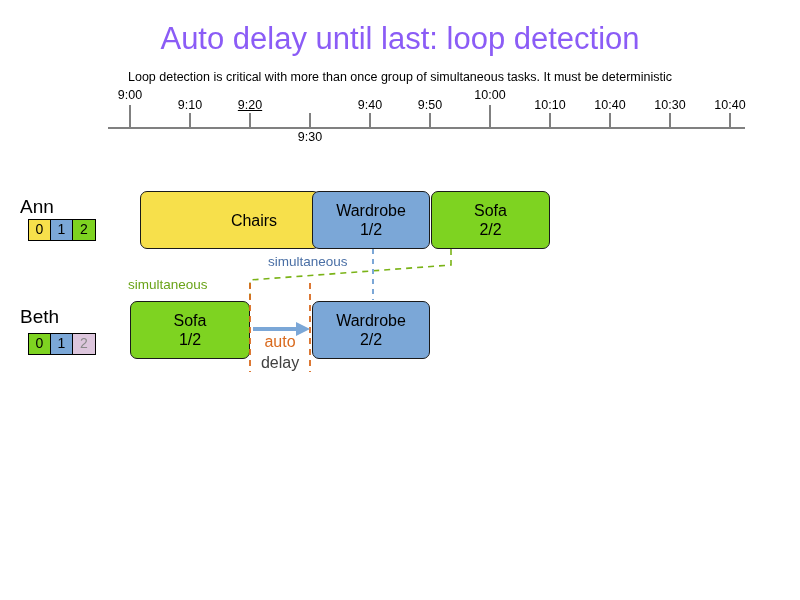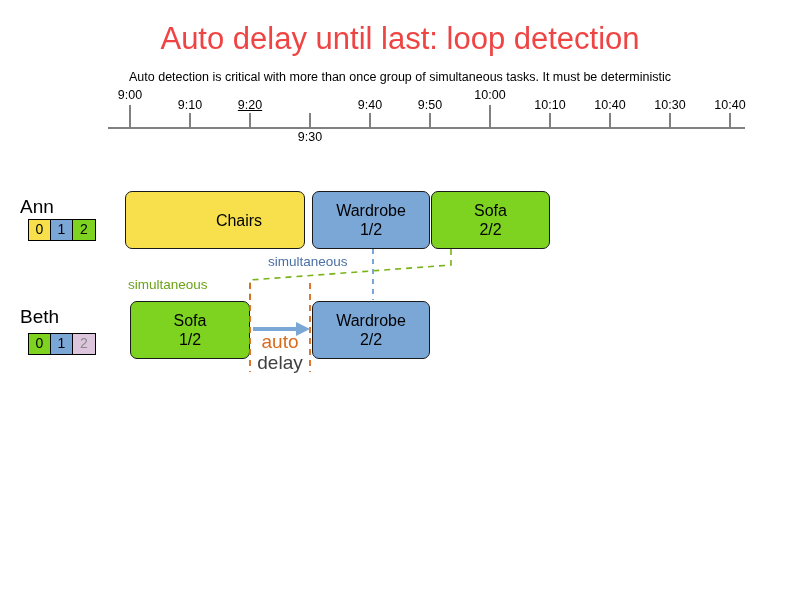--- a/index.html
+++ b/index.html
@@ -26,21 +26,21 @@
   
   .title {
     position: absolute;
     left: 0;
     top: 20px;
     width: 800px;
     text-align: center;
     font-size: 31px;
     line-height: 38px;
     font-weight: normal;
-    color: #ef4444;
+    color: #8b5cf6;
     white-space: nowrap;
   }
   .subtitle {
     position: absolute;
     left: 0;
     top: 69px;
     width: 800px;
     text-align: center;
     font-size: 12.5px;
     line-height: 16px;
@@ -141,33 +141,33 @@
     position: absolute;
     left: 0;
     top: 0;
     width: 800px;
     height: 600px;
     overflow: visible;
     pointer-events: none;
   }
   .delay-label {
     position: absolute;
-    font-size: 19px;
+    font-size: 16px;
     line-height: 17px;
     text-align: center;
     white-space: nowrap;
   }
 </style>
 </head>
 <body>
 
 <div id="stage">
 
   <div class="title">Auto delay until last: loop detection</div>
-  <div class="subtitle">Auto detection is critical with more than once group of simultaneous tasks. It must be deterministic</div>
+  <div class="subtitle">Loop detection is critical with more than once group of simultaneous tasks. It must be deterministic</div>
 
   <div id="axis-wrap">
     <div class="axis-line"></div>
   <div class="tick major" style="left: 129px; background: rgb(128, 128, 128);"></div>
       <div class="tick-label major" style="left: 130px;">9:00</div>
       <div class="tick minor" style="left: 189px; background: rgb(128, 128, 128);"></div>
       <div class="tick-label minor" style="left: 190px;">9:10</div>
       <div class="tick minor" style="left: 249px; background: rgb(128, 128, 128);"></div>
       <div class="tick-label minor" style="left: 250px; text-decoration: underline;">9:20</div>
       <div class="tick minor" style="left: 309px; background: rgb(128, 128, 128);"></div>
@@ -188,21 +188,21 @@
       <div class="tick-label minor" style="left: 730px;">10:40</div>
     </div>
 
   <div class="lane-name" style="left:20px; top:196px; width:84px;">Ann</div>
   <div class="legend" style="left:28px; top:219px;">
     <div class="legend-cell" style="background:#f7e04b; color:#000;">0</div>
     <div class="legend-cell" style="background:#7ba7d7; color:#000;">1</div>
     <div class="legend-cell" style="background:#7ed321; color:#000;">2</div>
   </div>
 
-  <div class="bar" style="left:125px; top:191px; width:180px; height:58px; background:#f7e04b;padding-left:48px;">
+  <div class="bar" style="left:140px; top:191px; width:180px; height:58px; background:#f7e04b;padding-left:48px;">
     <span>Chairs</span>
   </div>
   <div class="bar" style="left:312px; top:191px; width:118px; height:58px; background:#7ba7d7;">
     <span>Wardrobe</span>
     <span class="l2">1/2</span>
   </div>
   <div class="bar" style="left:431px; top:191px; width:119px; height:58px; background:#7ed321;">
     <span>Sofa</span>
     <span class="l2">2/2</span>
   </div>

